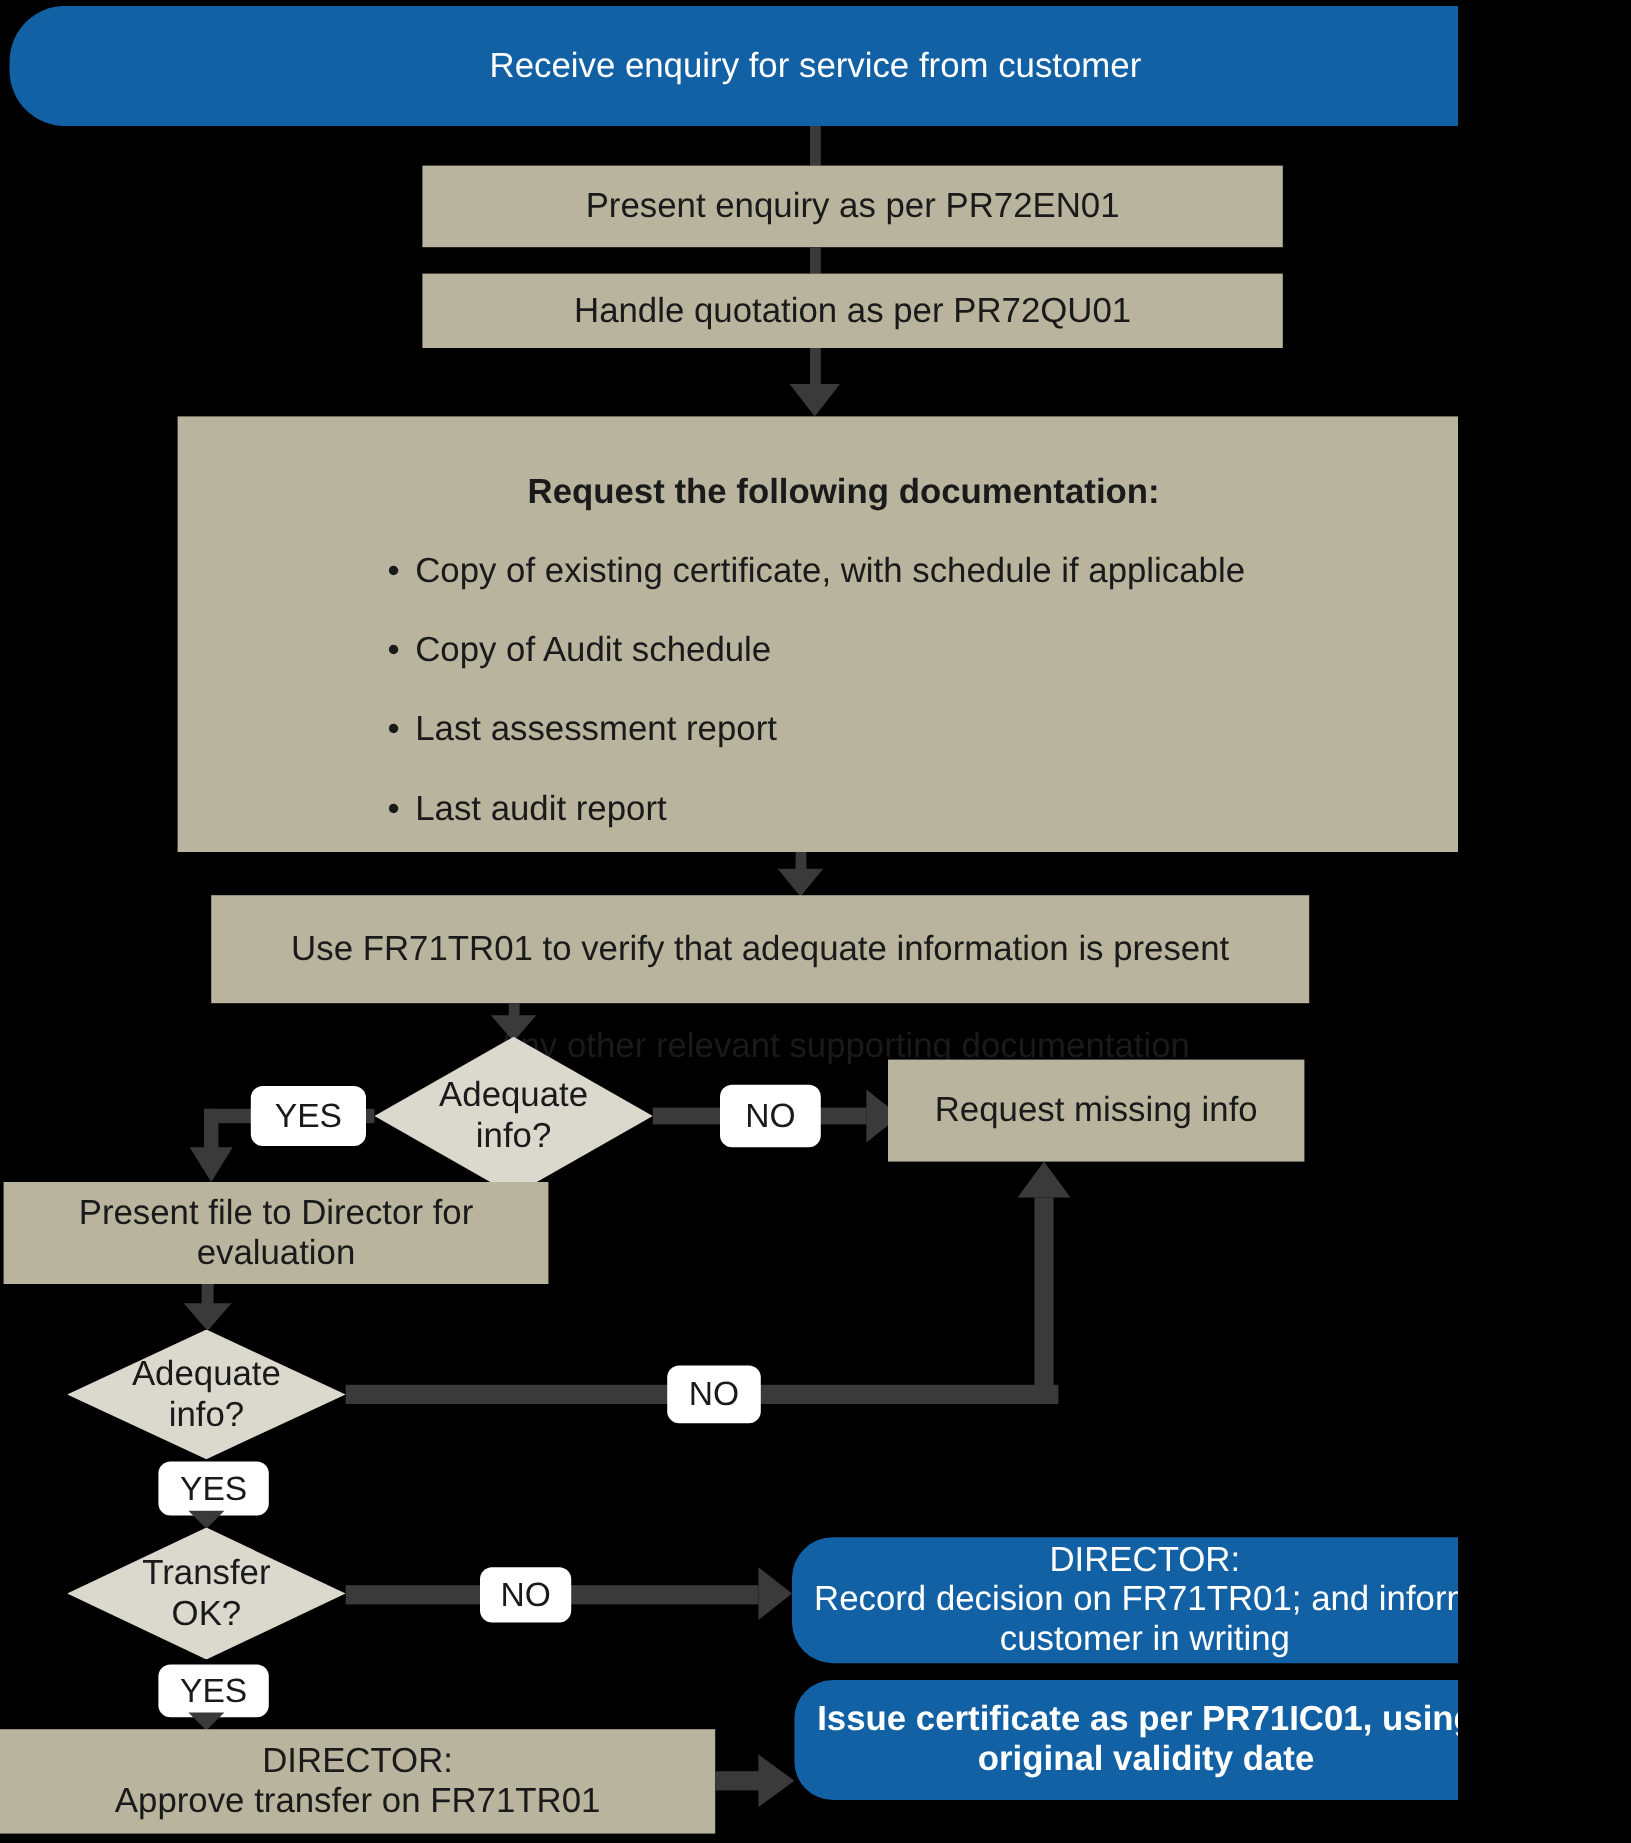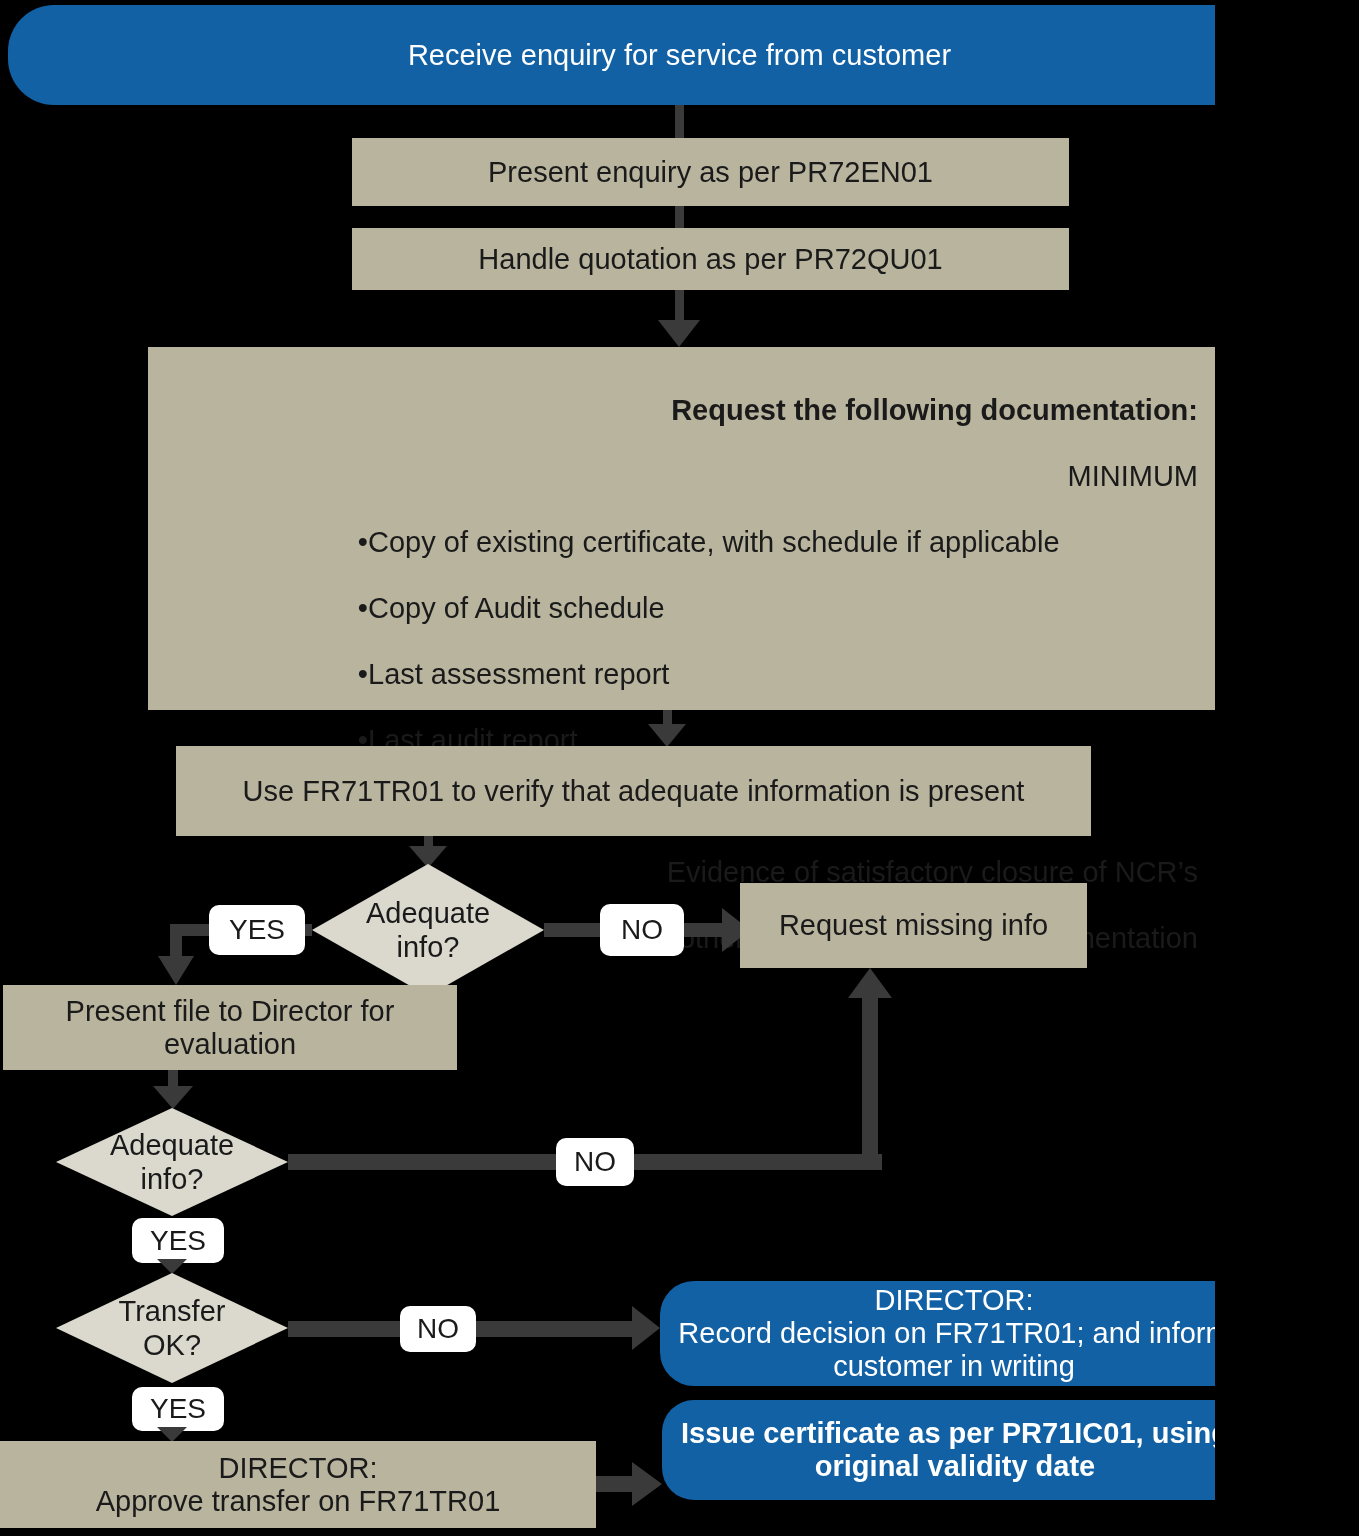--- a/index.html
+++ b/index.html
@@ -65,22 +65,22 @@
     display: flex;
     align-items: center;
     justify-content: center;
     border-radius: 10px;
   }
   .line { position: absolute; background: var(--arrow); }
   .ah { position: absolute; width: 0; height: 0; }
   
   .doc {
     display: block;
-    text-align: right;
-    padding: 14px 24px 14px 82px;
+    text-align: center;
+    padding: 14px 24px 14px 60px;
     font-size: 29px;
     line-height: 33px;
   }
   .doc-line { white-space: nowrap; }
   .doc-line.bold { font-weight: bold; }
   .doc-bullet { display: flex; padding-left: 102px; white-space: nowrap; }
   .doc-bullet .dot { width: 36px; flex: 0 0 36px; }
   .doc-spacer { height: 33px; }
 </style>
 </head>
@@ -96,21 +96,20 @@
 
   <div class="line" style="left:675px; top:206px; width:9px; height:22px;"></div>
 
   <div class="node process" style="left:352px; top:228px; width:717px; height:62px;">Handle quotation as per PR72QU01</div>
 
   <div class="line" style="left:675px; top:290px; width:9px; height:32px;"></div>
   <div class="ah" style="left:658px; top:320px; border-left:21px solid transparent; border-right:21px solid transparent; border-top:27px solid var(--arrow);"></div>
 
   <div class="node process doc" style="left:148px; top:347px; width:1074px; height:363px;">
     <div class="doc-line bold">Request the following documentation:</div>
-    <div class="doc-line">MINIMUM</div>
     <div class="doc-bullet">
       <span class="dot">•</span>
       <span>Copy of existing certificate, with schedule if applicable</span>
     </div>
     <div class="doc-bullet">
       <span class="dot">•</span>
       <span>Copy of Audit schedule</span>
     </div>
     <div class="doc-bullet">
       <span class="dot">•</span>

